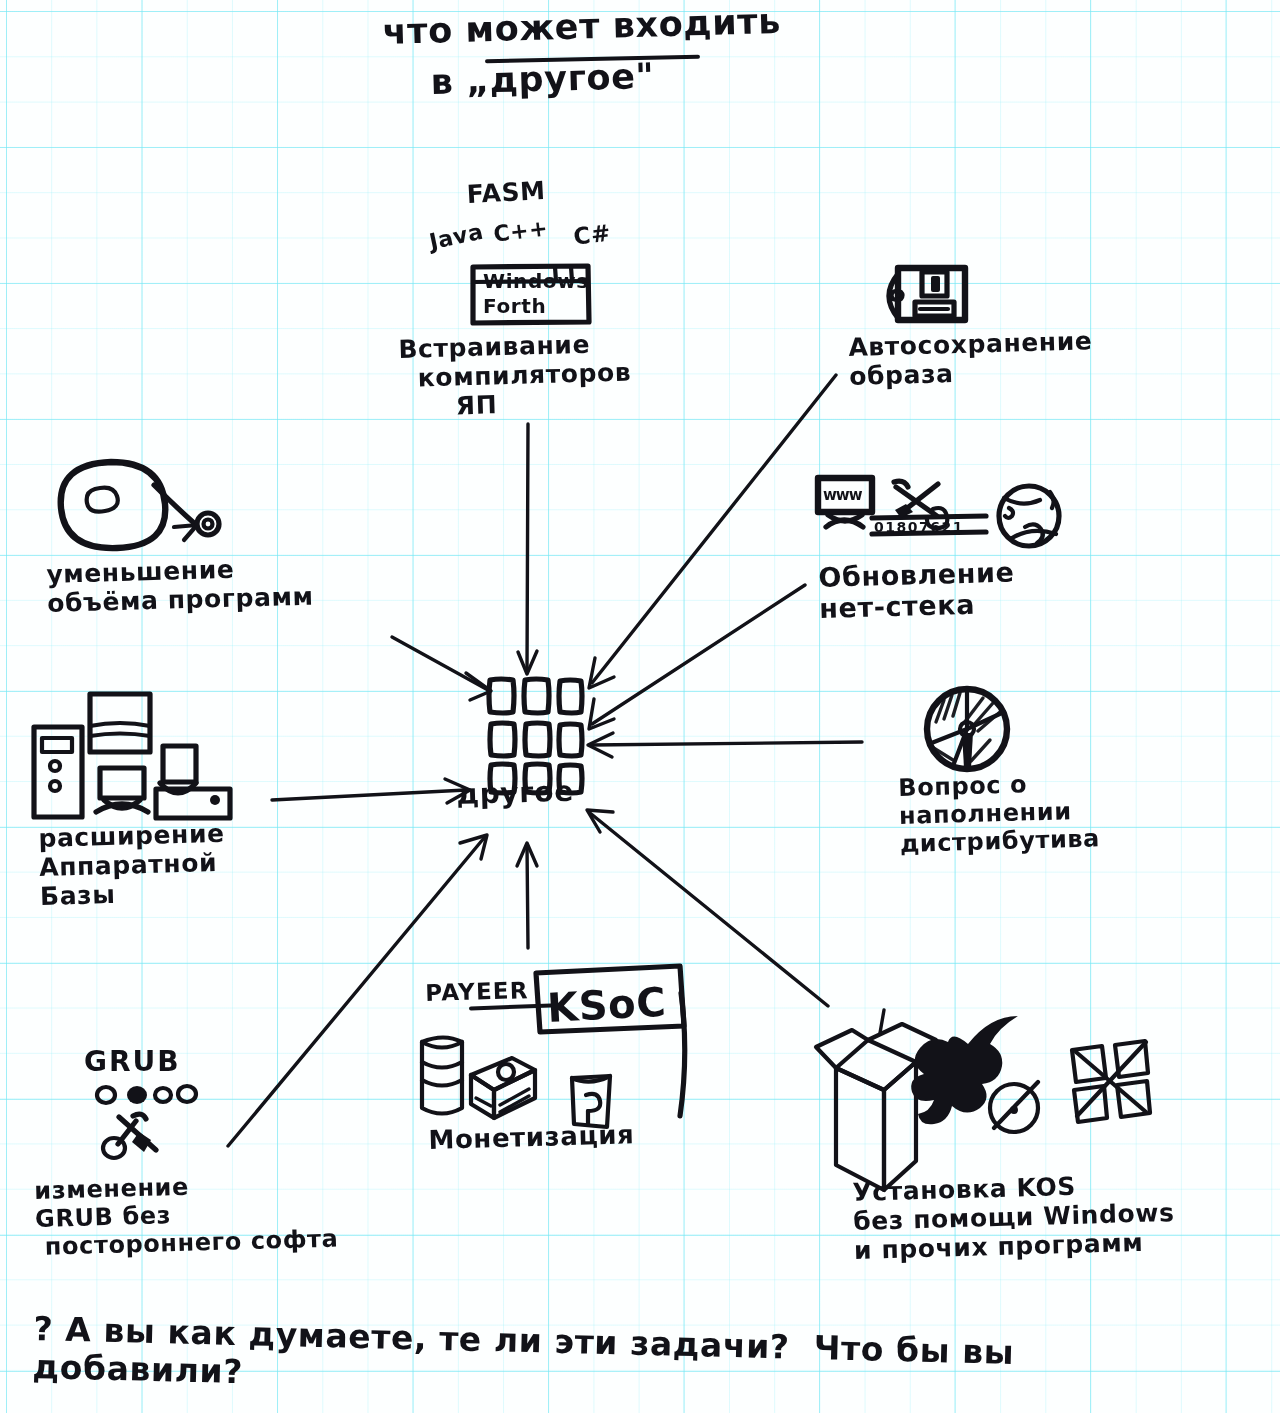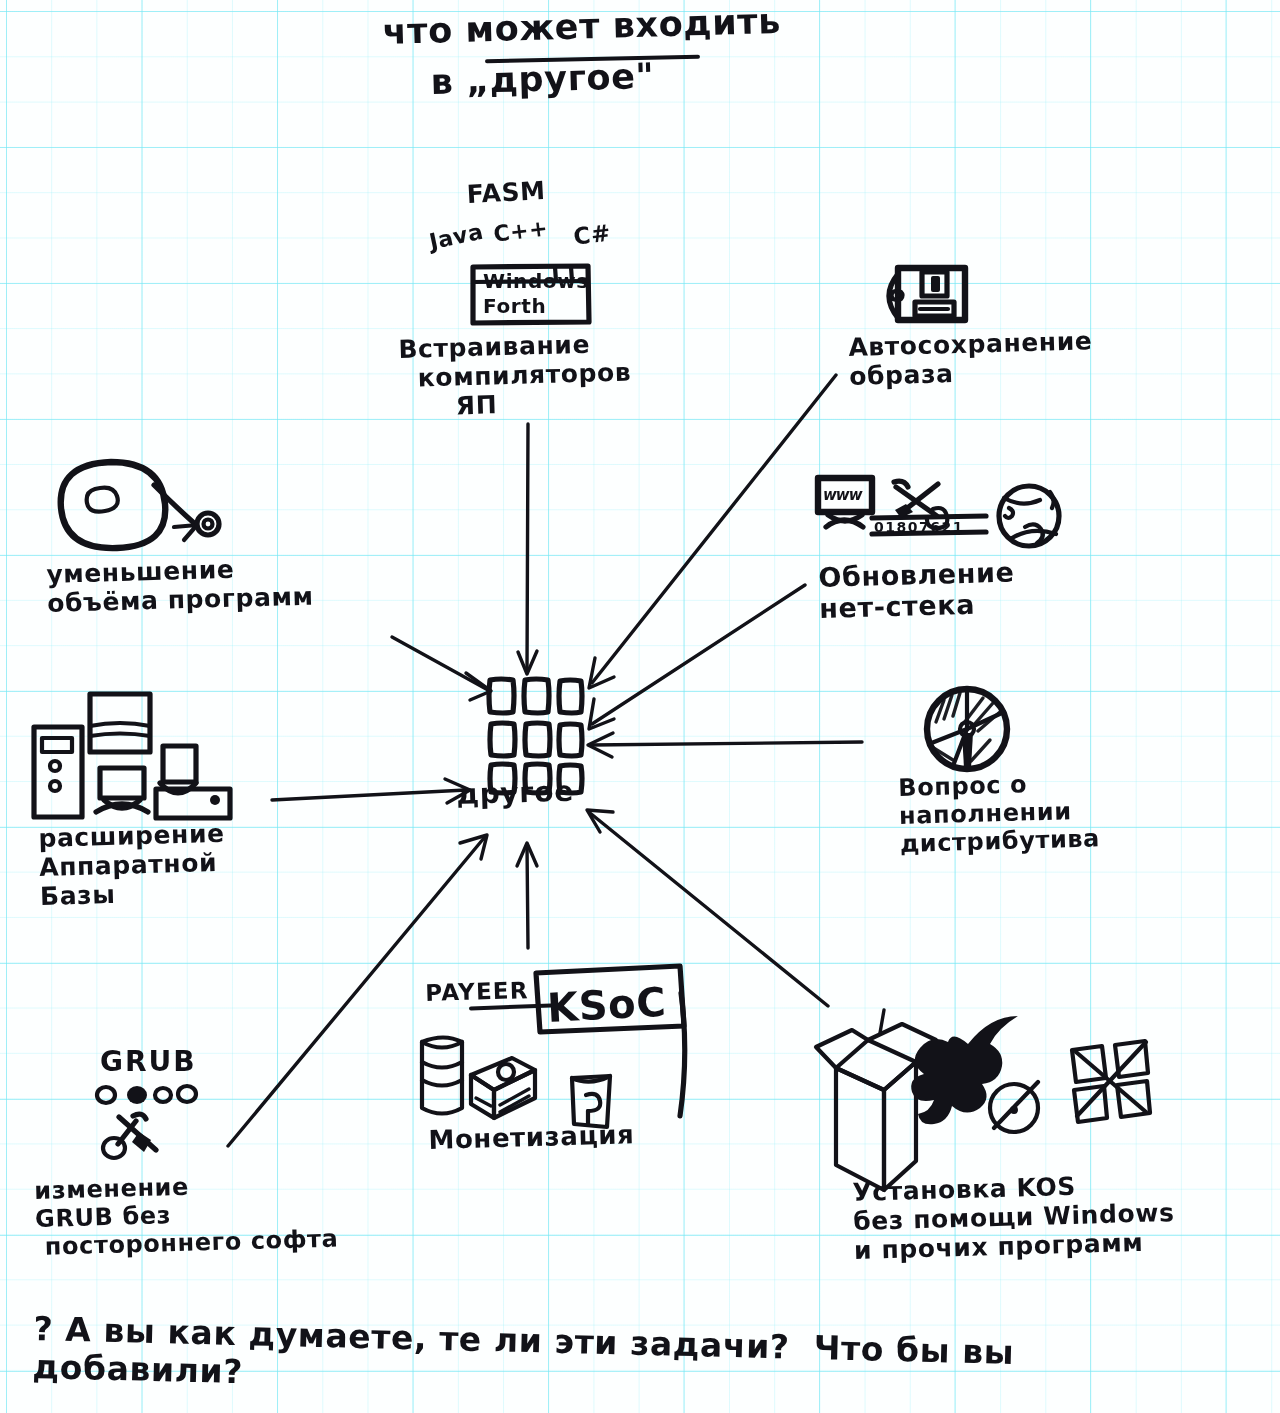--- a/index.html
+++ b/index.html
@@ -68,28 +68,28 @@
   #lbl-install   { left: 852px; top: 1178px; font-size: 25px; }
   #lbl-center    { left: 456px; top: 779px; font-size: 28px; }
 
   
   #w-fasm   { left: 466px; top: 180px; font-size: 25px; }
   #w-java   { left: 427px; top: 230px; font-size: 22px; }
   #w-cpp    { left: 492px; top: 222px; font-size: 22px; }
   #w-csharp { left: 572px; top: 224px; font-size: 23px; }
   #w-pascal { left: 483px; top: 270px; font-size: 20px; font-weight: 700; }
   #w-forth  { left: 483px; top: 295px; font-size: 20px; font-weight: 700; }
-  #w-grub-logo { left: 100px; top: 1046px; font-size: 28px; letter-spacing: 2px; }
+  #w-grub-logo { left: 84px; top: 1046px; font-size: 28px; letter-spacing: 2px; }
   #w-payeer { left: 425px; top: 980px; font-size: 23px; letter-spacing: 1.2px; }
   #payeer-underline {
     position: absolute; left: 469px; top: 1005px; width: 84px; height: 3.5px;
     background: #121218; border-radius: 2px; transform: rotate(-2deg);
   }
   #w-ksoc   { left: 546px; top: 985px; font-size: 40px; }
-  #w-www    { left: 823px; top: 487px; font-size: 15px; letter-spacing: -1px; font-style: italic; }
+  #w-www    { left: 823px; top: 487px; font-size: 15px; letter-spacing: -1px; }
   #w-binary { left: 874px; top: 519px; font-size: 14px; letter-spacing: 1.5px; }
 
   
   #question { left: 34px; top: 1310px; font-size: 33px; }
 </style>
 </head>
 <body>
 
 <div id="page">
 

